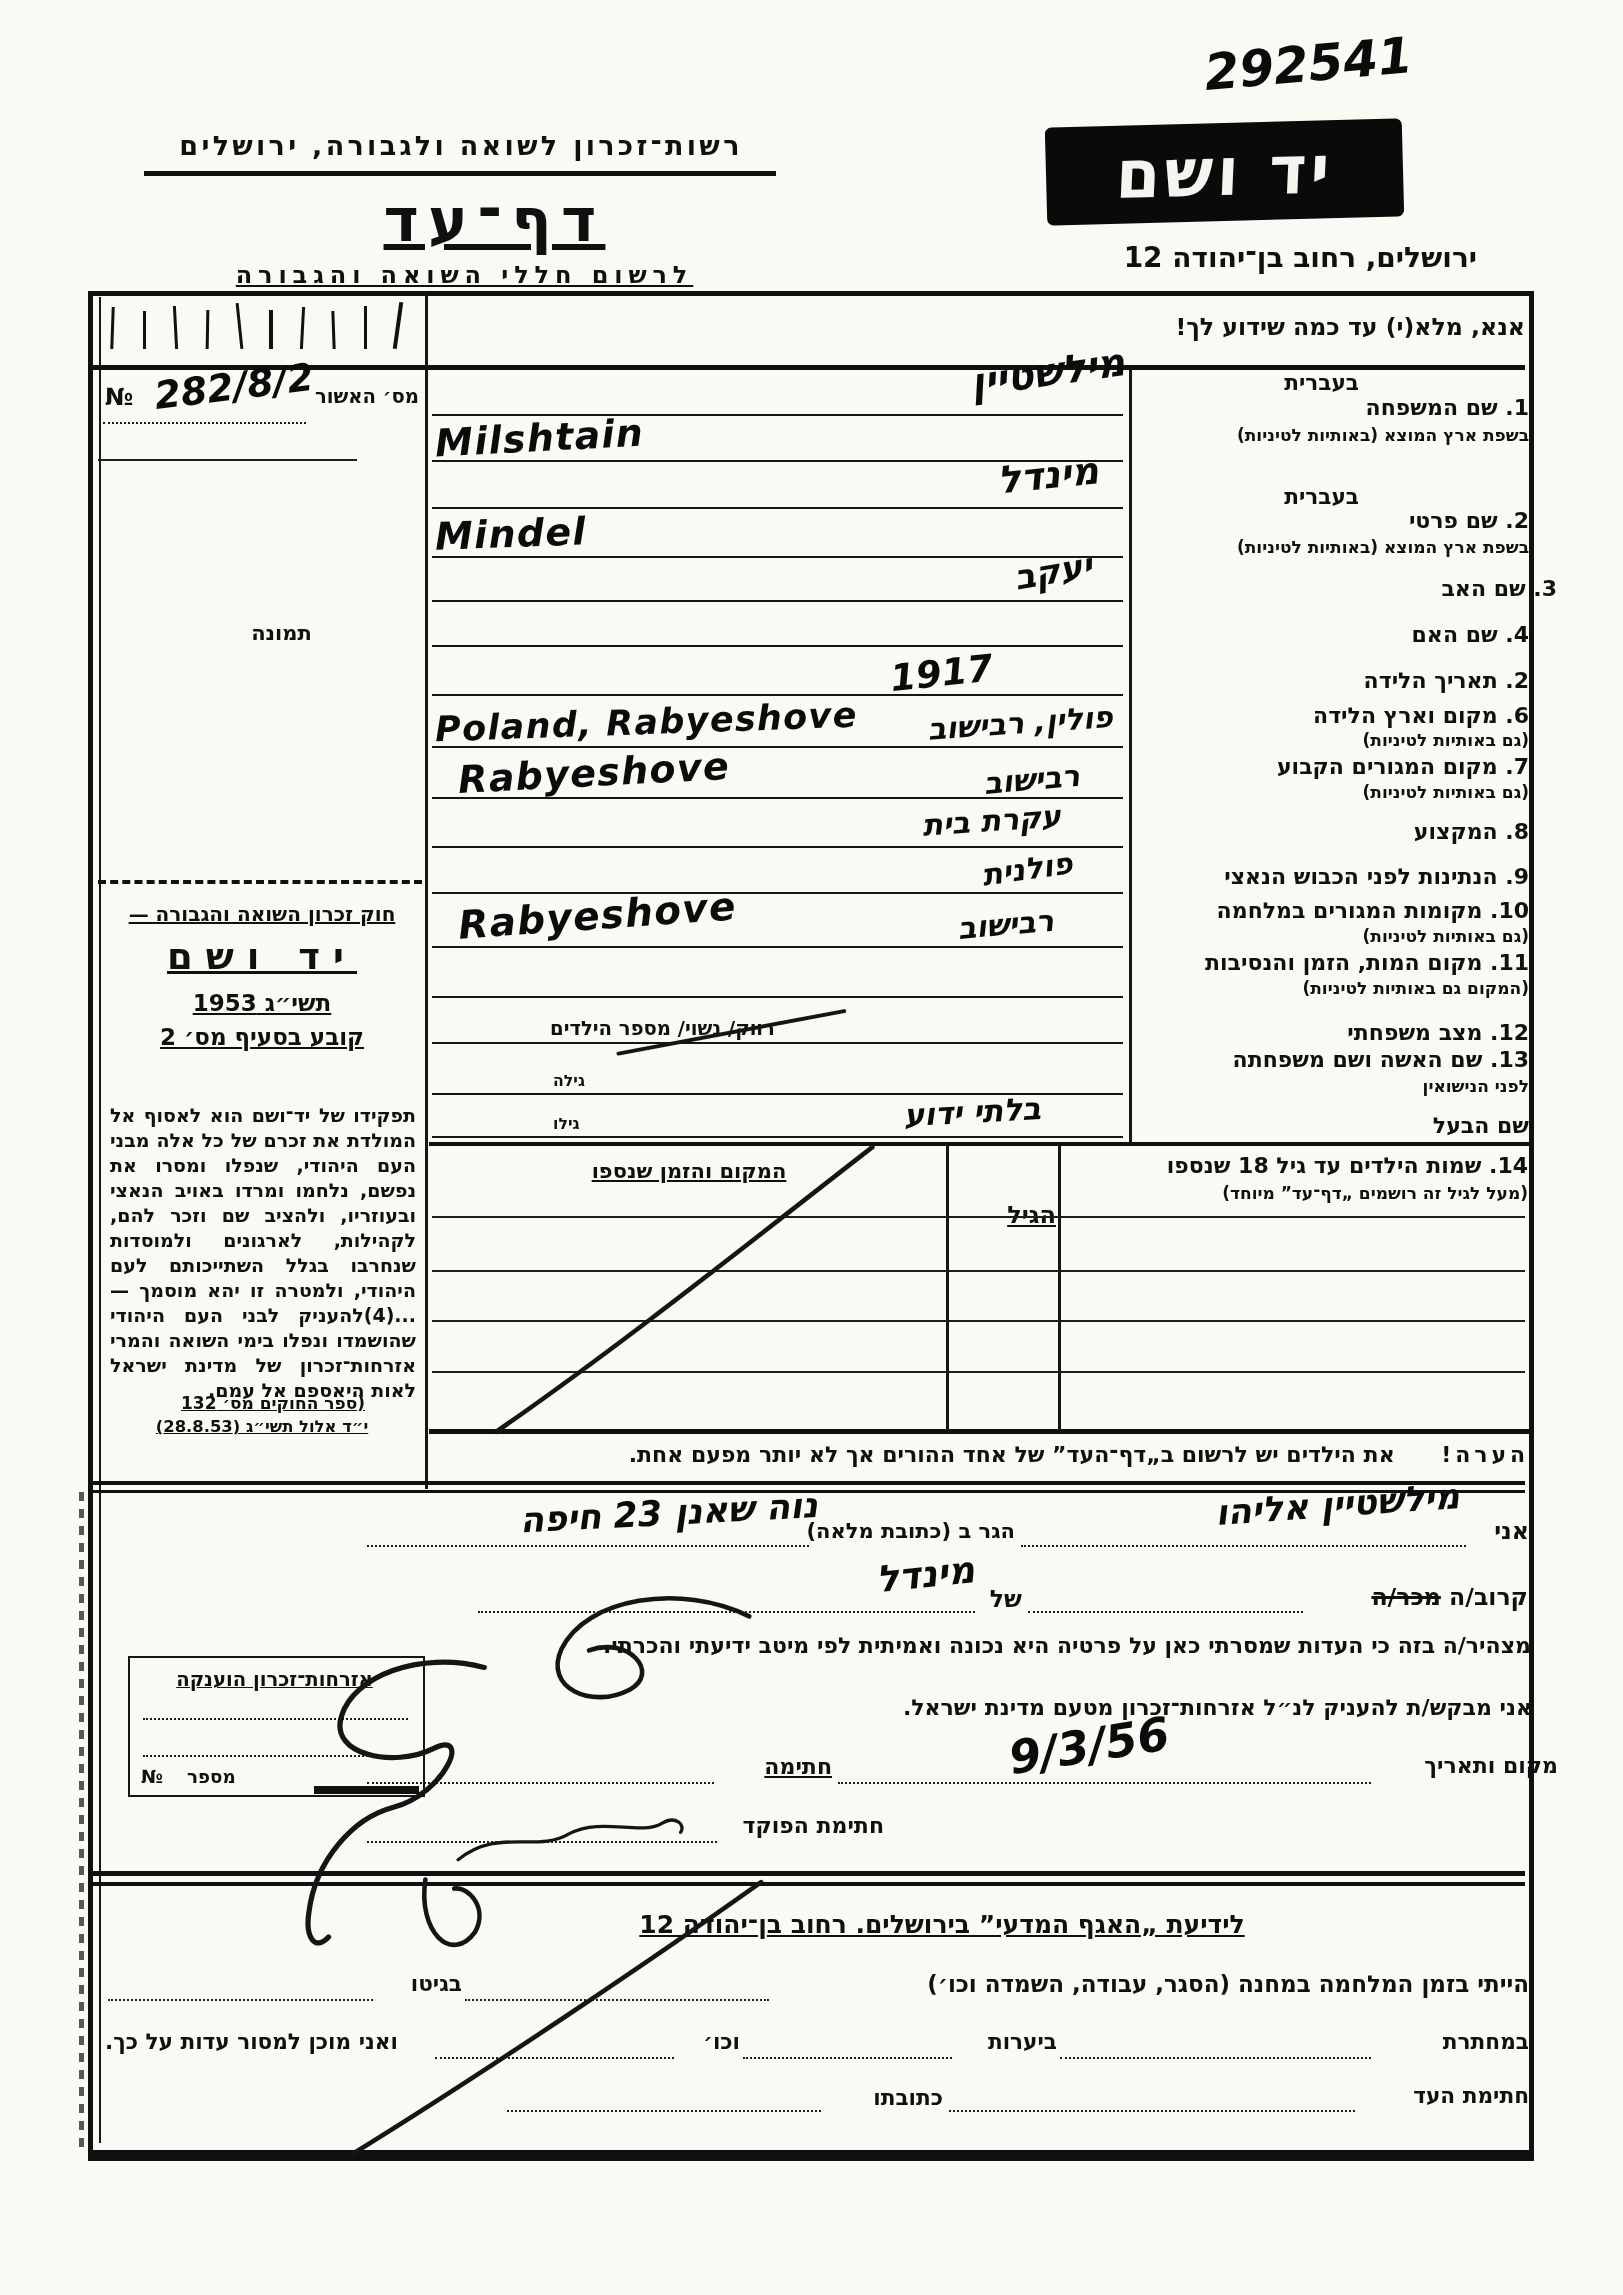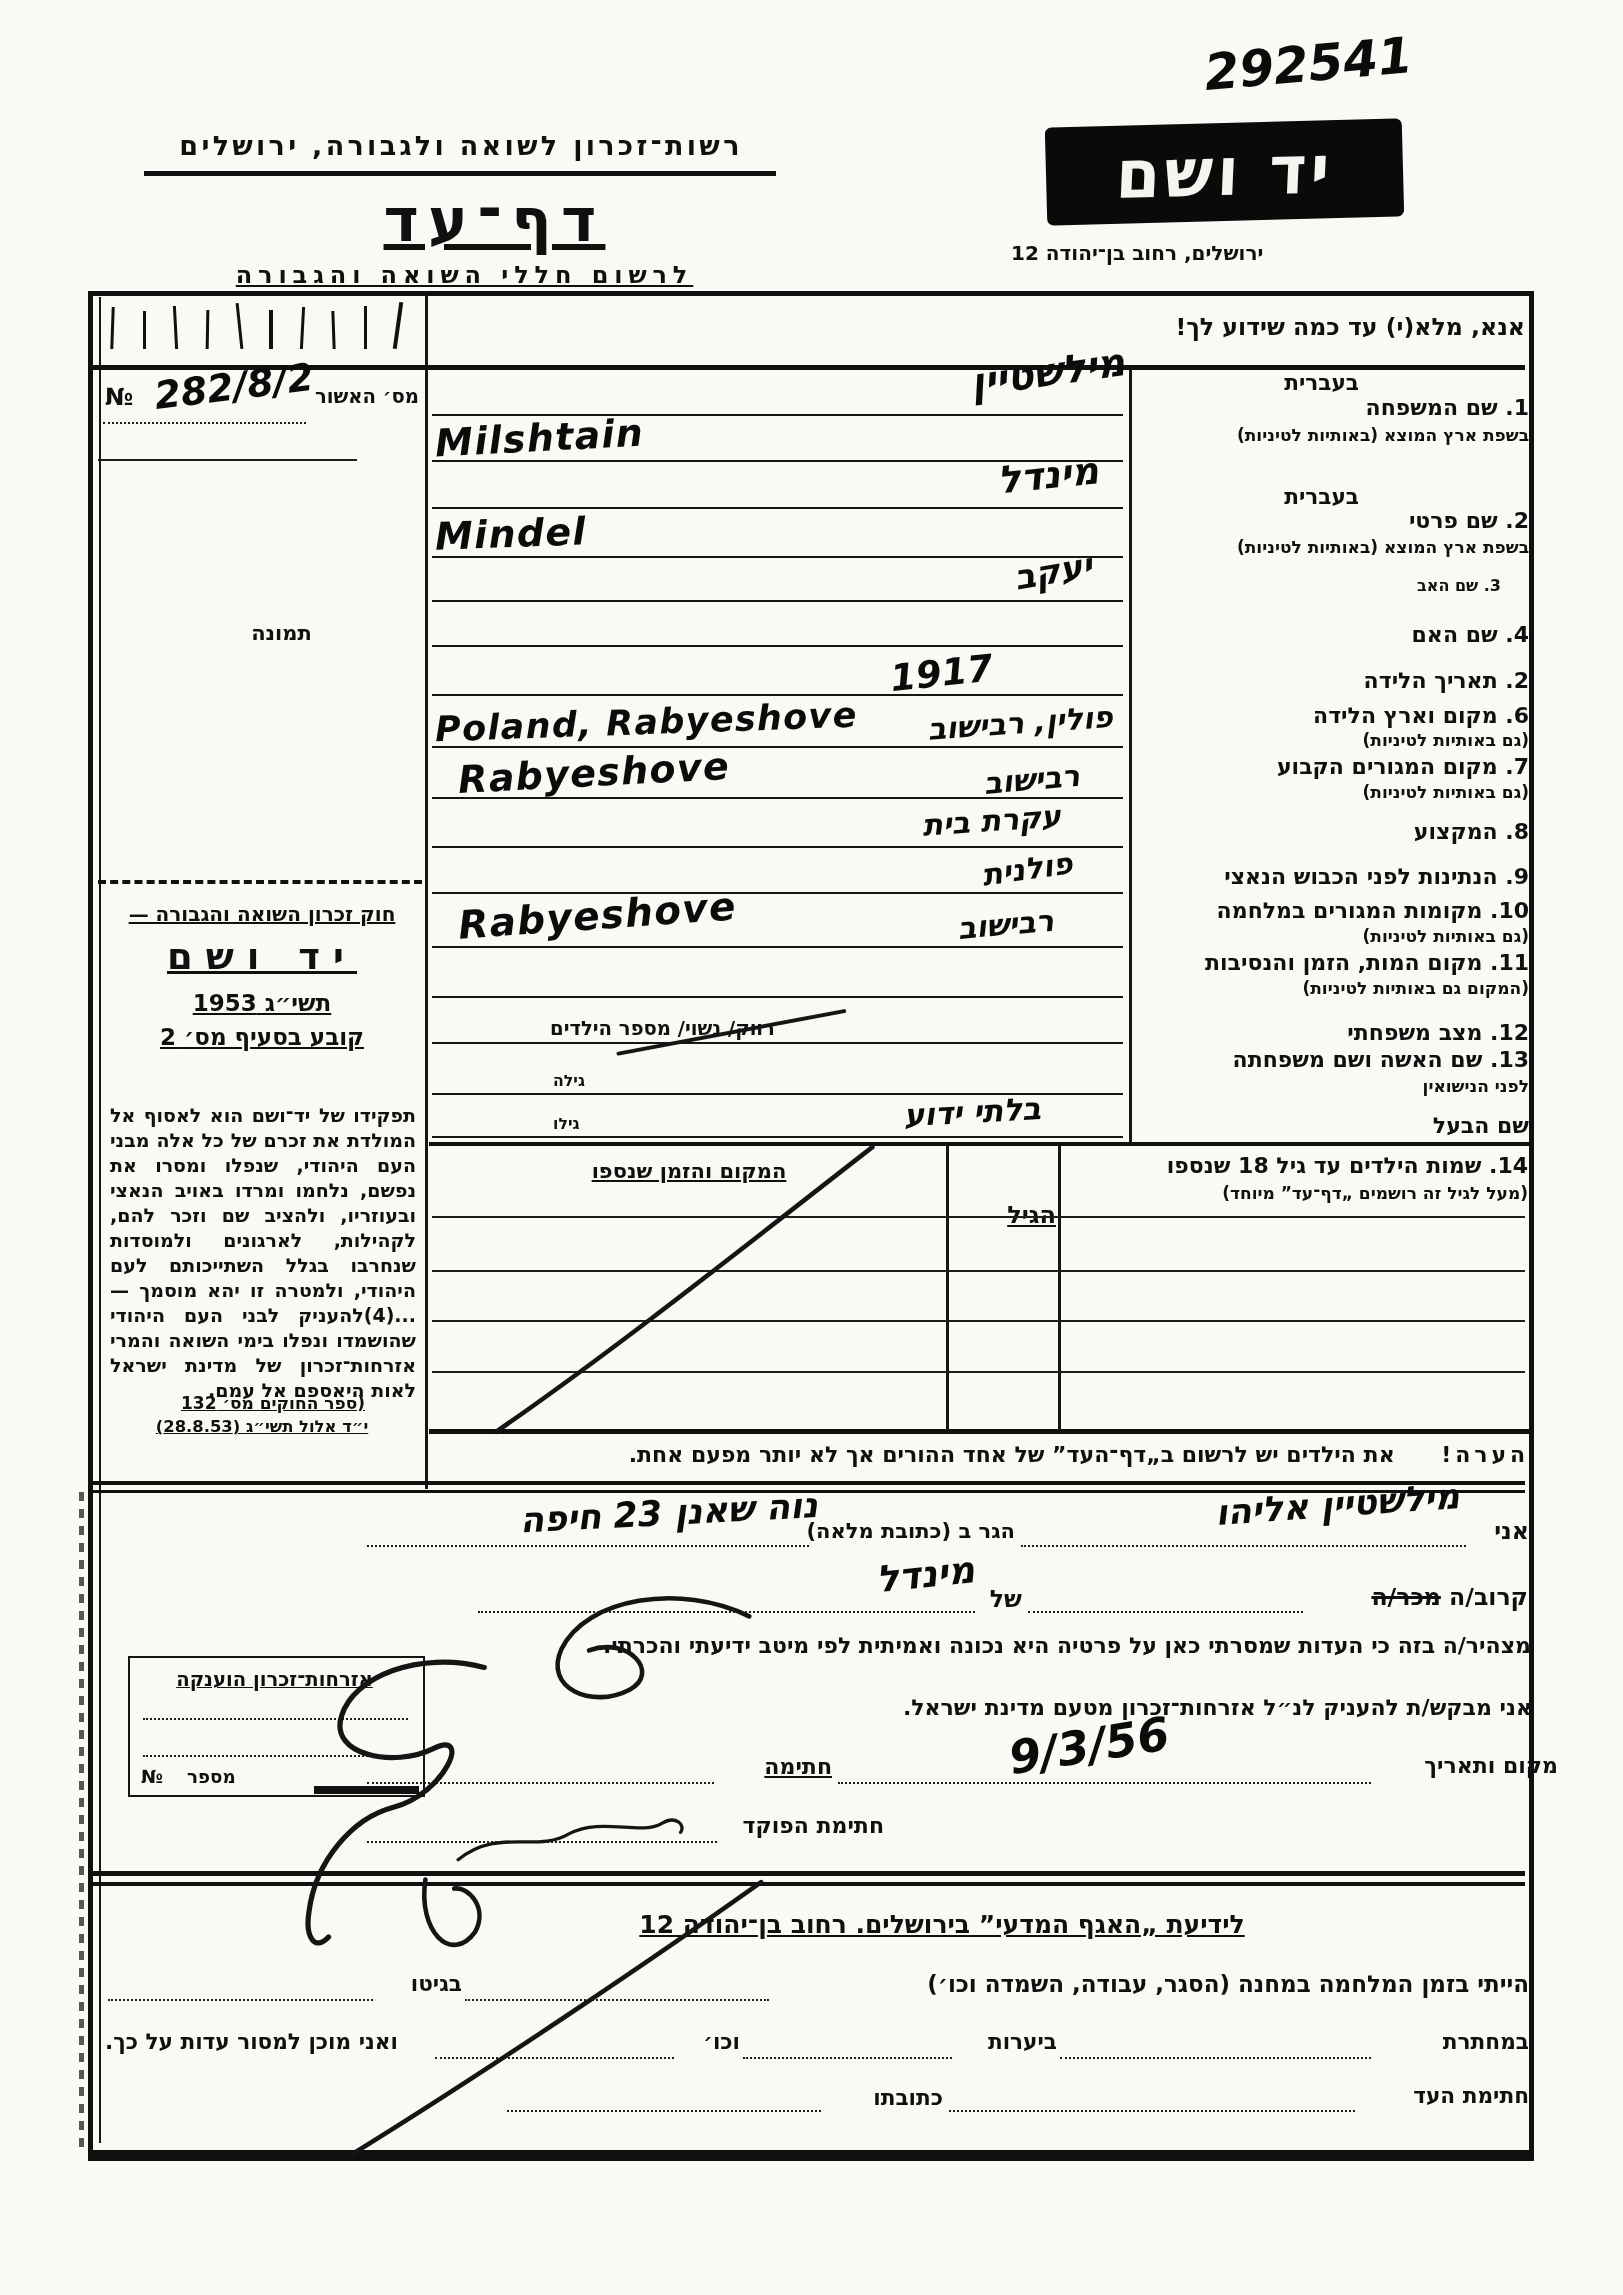--- a/index.html
+++ b/index.html
@@ -28,21 +28,21 @@
 
 <div class="abs lbl" style="left:147px;top:130px;width:628px;font-size:27px;letter-spacing:3.3px;text-align:center;">רשות־זכרון לשואה ולגבורה, ירושלים</div>
 <div class="abs hr" style="left:144px;top:171px;width:632px;height:5.2px;"></div>
 
 <div class="abs lbl ctr" style="left:357px;top:185px;width:275px;font-size:60px;letter-spacing:9.2px;">דף־עד</div>
 <div class="abs lbl ctr" style="left:183px;top:261px;width:563px;font-size:24px;letter-spacing:5.9px;">לרשום חללי השואה והגבורה</div>
 
 <div class="abs" style="left:1046px;top:123px;width:357px;height:98px;background:#0a0a0a;border-radius:6.5px;transform:rotate(-1.5deg);display:flex;align-items:center;justify-content:center;">
   <span style="color:#f5f4ef;font-size:64px;font-weight:900;letter-spacing:3.9px;transform:skewX(-4deg) scaleY(1.05);direction:rtl;white-space:nowrap;">יד ושם</span>
 </div>
-<div class="abs lbl" style="left:1011px;top:241px;width:432px;font-size:20px;text-align:left;">ירושלים, רחוב בן־יהודה 12</div>
+<div class="abs lbl" style="left:1045px;top:241px;width:432px;font-size:28px;text-align:right;">ירושלים, רחוב בן־יהודה 12</div>
 
 <div class="abs frame" style="left:88px;top:291px;width:1436px;height:1854px;"></div>
 <div class="abs vr" style="left:99px;top:297px;width:2px;height:1846px;"></div>
 
 <div class="abs" style="left:79px;top:1492px;width:5.2px;height:655px;background:repeating-linear-gradient(#111 0 9.2px,transparent 9.2px 17px);opacity:.7;"></div>
 
 <div class="abs vr" style="left:425px;top:291px;width:2.6px;height:1198px;"></div>
 <div class="abs vr" style="left:1129px;top:367px;width:2.6px;height:776px;"></div>
 <div class="abs vr" style="left:946px;top:1142px;width:2.6px;height:288px;"></div>
 <div class="abs vr" style="left:1058px;top:1142px;width:2.6px;height:288px;"></div>
@@ -102,21 +102,21 @@
 <div class="abs line" style="left:432px;top:1136px;width:691px;"></div>
 
 <div class="abs lbl" style="left:1136px;top:370px;width:223px;font-size:21.6px;">בעברית</div>
 <div class="abs lbl" style="left:1136px;top:395px;width:393px;font-size:22px;">1. שם המשפחה</div>
 <div class="abs sub" style="left:1136px;top:425px;width:393px;">בשפת ארץ המוצא (באותיות לטיניות)</div>
 
 <div class="abs lbl" style="left:1136px;top:484px;width:223px;font-size:21.6px;">בעברית</div>
 <div class="abs lbl" style="left:1136px;top:508px;width:393px;font-size:22px;">2. שם פרטי</div>
 <div class="abs sub" style="left:1136px;top:537px;width:393px;">בשפת ארץ המוצא (באותיות לטיניות)</div>
 
-<div class="abs lbl" style="left:1108px;top:576px;width:393px;font-size:16px;">3. שם האב</div>
+<div class="abs lbl" style="left:1164px;top:576px;width:393px;font-size:22px;">3. שם האב</div>
 <div class="abs lbl" style="left:1136px;top:622px;width:393px;font-size:22px;">4. שם האם</div>
 <div class="abs lbl" style="left:1136px;top:668px;width:393px;font-size:22px;">2. תאריך הלידה</div>
 
 <div class="abs lbl" style="left:1136px;top:703px;width:393px;font-size:22px;">6. מקום וארץ הלידה</div>
 <div class="abs sub" style="left:1136px;top:730px;width:393px;">(גם באותיות לטיניות)</div>
 
 <div class="abs lbl" style="left:1136px;top:754px;width:393px;font-size:22px;">7. מקום המגורים הקבוע</div>
 <div class="abs sub" style="left:1136px;top:782px;width:393px;">(גם באותיות לטיניות)</div>
 
 <div class="abs lbl" style="left:1136px;top:819px;width:393px;font-size:22px;">8. המקצוע</div>

